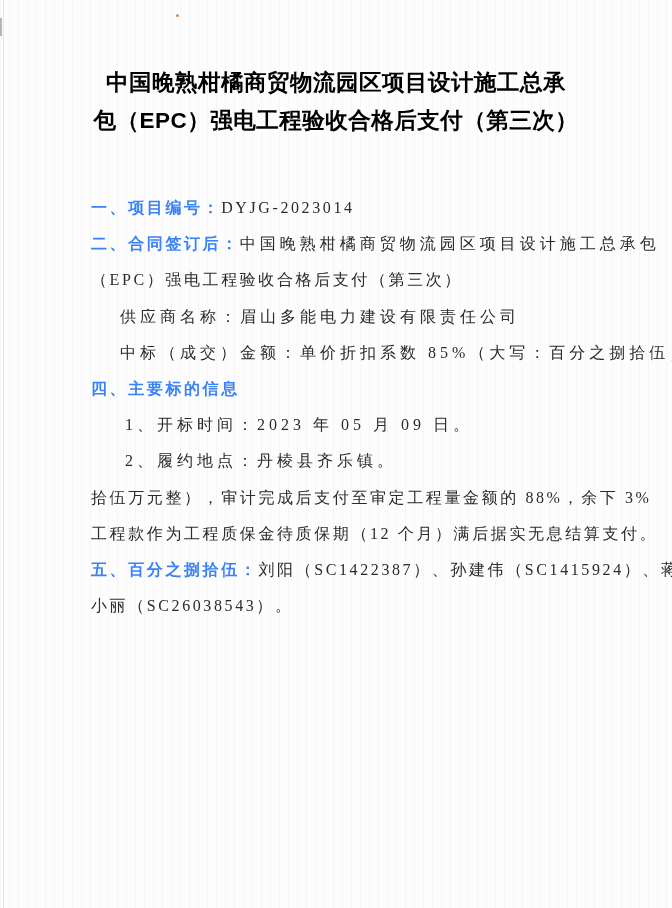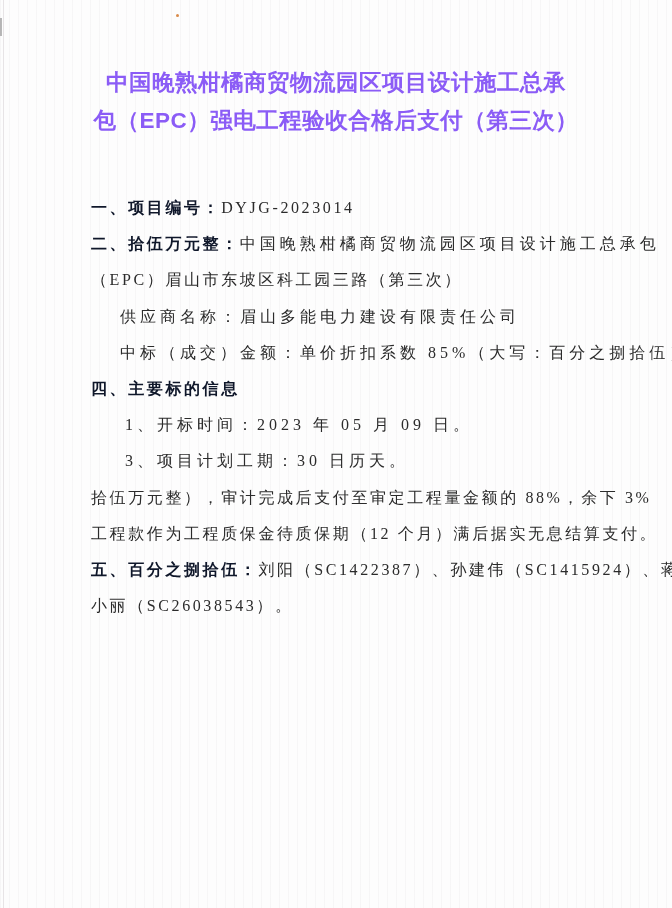--- a/index.html
+++ b/index.html
@@ -44,41 +44,41 @@
   }
   .title {
     position: relative;
     padding-top: 64px;
     text-align: center;
     font-family: "Liberation Sans", sans-serif;
     font-weight: 700;
     font-size: 22.5px;
     letter-spacing: 0.5px;
     line-height: 38px;
-    color: #8b5cf6;
+    color: #000000;
   }
   .content {
     position: relative;
     margin-top: 50px;
     padding-left: 91px;
     padding-right: 36px;
     font-size: 16px;
   }
   .line {
     height: 36.2px;
     line-height: 36.2px;
     letter-spacing: 2.6px;
     white-space: nowrap;
   }
   .wide { letter-spacing: 4px; }
   .hd {
     font-family: "Liberation Sans", sans-serif;
     font-weight: 700;
     letter-spacing: 2.6px;
-    color: #0f172a;
+    color: #3b82f6;
   }
   .ind-sub { padding-left: 29px; }
   .ind-num { padding-left: 34px; }
   .ind-p4  { padding-left: 21px; }
 </style>
 </head>
 <body>
 
 <div class="page">
   <div class="stripes"></div>
@@ -86,25 +86,25 @@
   <div class="edge-tick"></div>
   <div class="speck"></div>
 
   <div class="title">
     <div>中国晚熟柑橘商贸物流园区项目设计施工总承</div>
     <div>包（EPC）强电工程验收合格后支付（第三次）</div>
   </div>
 
   <div class="content">
     <div class="line"><span class="hd">一、项目编号：</span><span>DYJG-2023014</span></div>
-    <div class="line"><span class="hd">二、拾伍万元整：</span><span class="wide">中国晚熟柑橘商贸物流园区项目设计施工总承包</span></div>
-    <div class="line"><span>（EPC）眉山市东坡区科工园三路（第三次）</span></div>
+    <div class="line"><span class="hd">二、合同签订后：</span><span class="wide">中国晚熟柑橘商贸物流园区项目设计施工总承包</span></div>
+    <div class="line"><span>（EPC）强电工程验收合格后支付（第三次）</span></div>
     <div class="line ind-sub wide"><span>供应商名称：眉山多能电力建设有限责任公司</span></div>
     <div class="line ind-sub wide"><span>中标（成交）金额：单价折扣系数 85%（大写：百分之捌拾伍）</span></div>
     <div class="line"><span class="hd">四、主要标的信息</span></div>
     <div class="line ind-num wide"><span>1、开标时间：2023 年 05 月 09 日。</span></div>
-    <div class="line ind-num wide"><span>3、项目计划工期：30 日历天。</span></div>
+    <div class="line ind-num wide"><span>2、履约地点：丹棱县齐乐镇。</span></div>
     <div class="line"><span>拾伍万元整），审计完成后支付至审定工程量金额的 88%，余下 3%</span></div>
     <div class="line"><span>工程款作为工程质保金待质保期（12 个月）满后据实无息结算支付。</span></div>
     <div class="line"><span class="hd">五、百分之捌拾伍：</span><span>刘阳（SC1422387）、孙建伟（SC1415924）、蒋</span></div>
     <div class="line"><span>小丽（SC26038543）。</span></div>
   </div>
 </div>
 
 </body></html>

